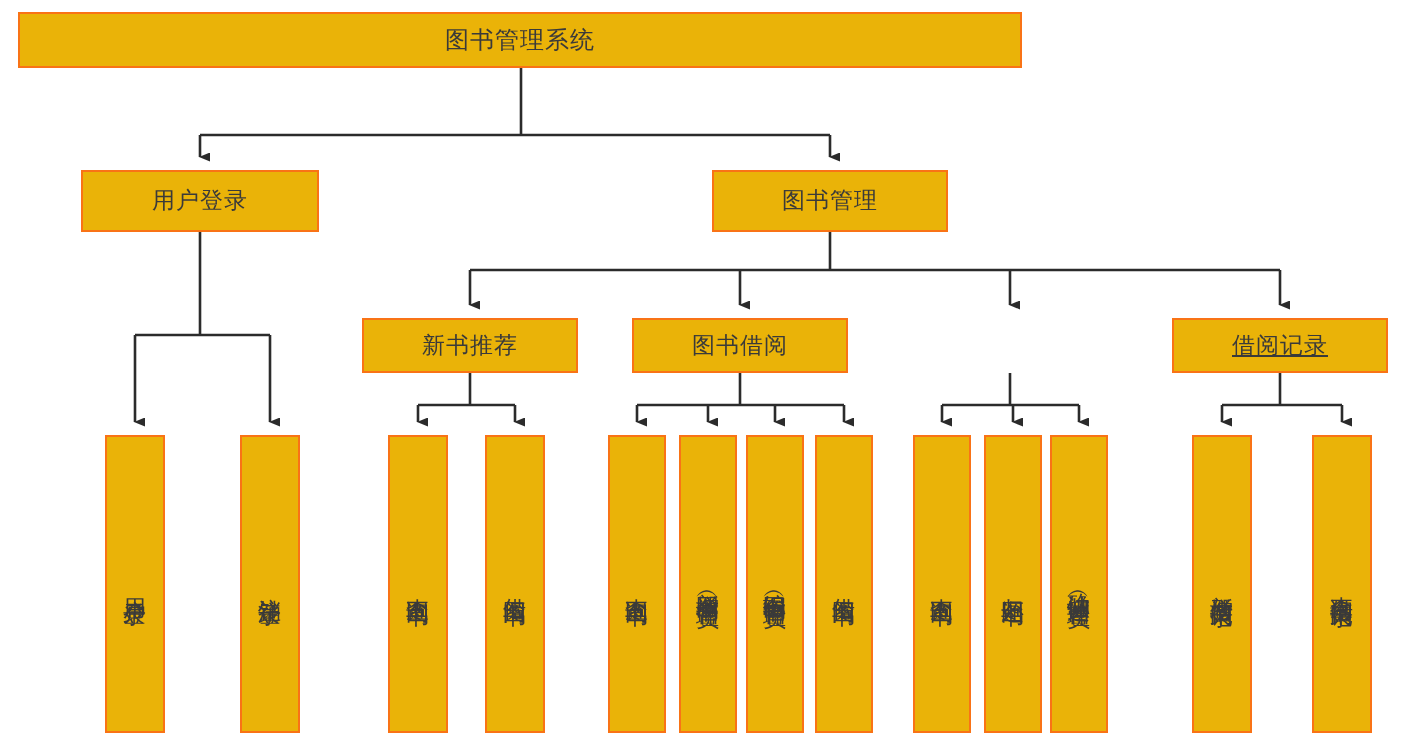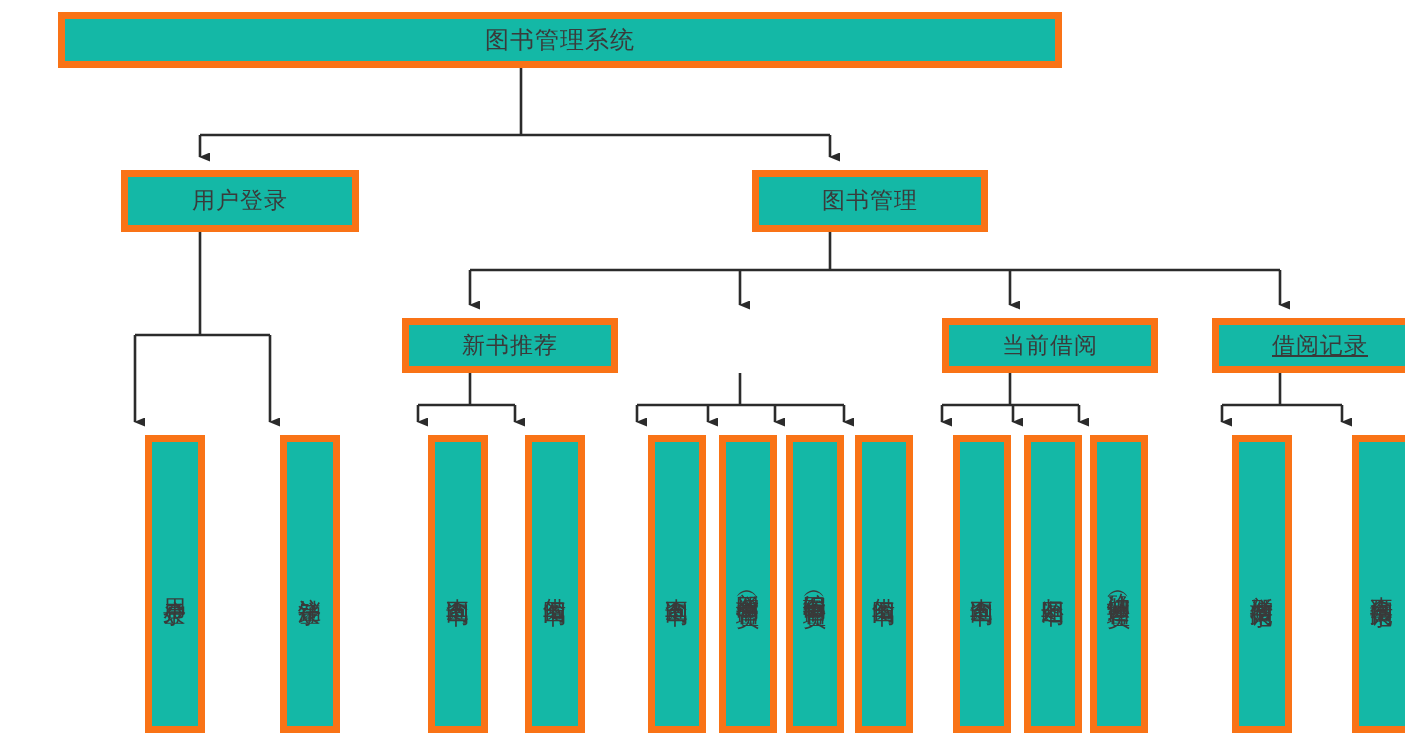--- a/index.html
+++ b/index.html
@@ -22,27 +22,26 @@
     position: absolute;
     left: 0;
     top: 0;
     width: 1405px;
     height: 747px;
     pointer-events: none;
   }
   .node {
     position: absolute;
     box-sizing: border-box;
-    background: #14b8a6;
-    border: 7px solid #f97316;
+    background: #eab308;
+    border: 2px solid #f97316;
     display: flex;
     align-items: center;
     justify-content: center;
     color: #3a3a3a;
-    margin-left: 40px;
   }
   .node.horizontal {
     font-size: 23px;
     letter-spacing: 1px;
     line-height: 1.1;
   }
   .node.vertical {
     writing-mode: vertical-rl;
     text-orientation: upright;
     font-size: 23px;
@@ -120,22 +119,22 @@
   <div class="node horizontal" style="left: 81px; top: 170px; width: 238px; height: 62px;">
     <span>用户登录</span>
   </div>
   <div class="node horizontal" style="left: 712px; top: 170px; width: 236px; height: 62px;">
     <span>图书管理</span>
   </div>
 
   <div class="node horizontal" style="left: 362px; top: 318px; width: 216px; height: 55px;">
     <span>新书推荐</span>
   </div>
-  <div class="node horizontal" style="left: 902px; top: 318px; width: 216px; height: 55px;">
-    <span>当前借阅</span>
+  <div class="node horizontal" style="left: 632px; top: 318px; width: 216px; height: 55px;">
+    <span>图书借阅</span>
   </div>
   <div class="node horizontal" style="left: 1172px; top: 318px; width: 216px; height: 55px; text-decoration: underline;">
     <span>借阅记录</span>
   </div>
 
   <div class="node vertical" style="left: 105px; top: 435px; width: 60px; height: 298px;">
     <span>用户登录</span>
   </div>
   <div class="node vertical" style="left: 240px; top: 435px; width: 60px; height: 298px;">
     <span>注销登录</span>

